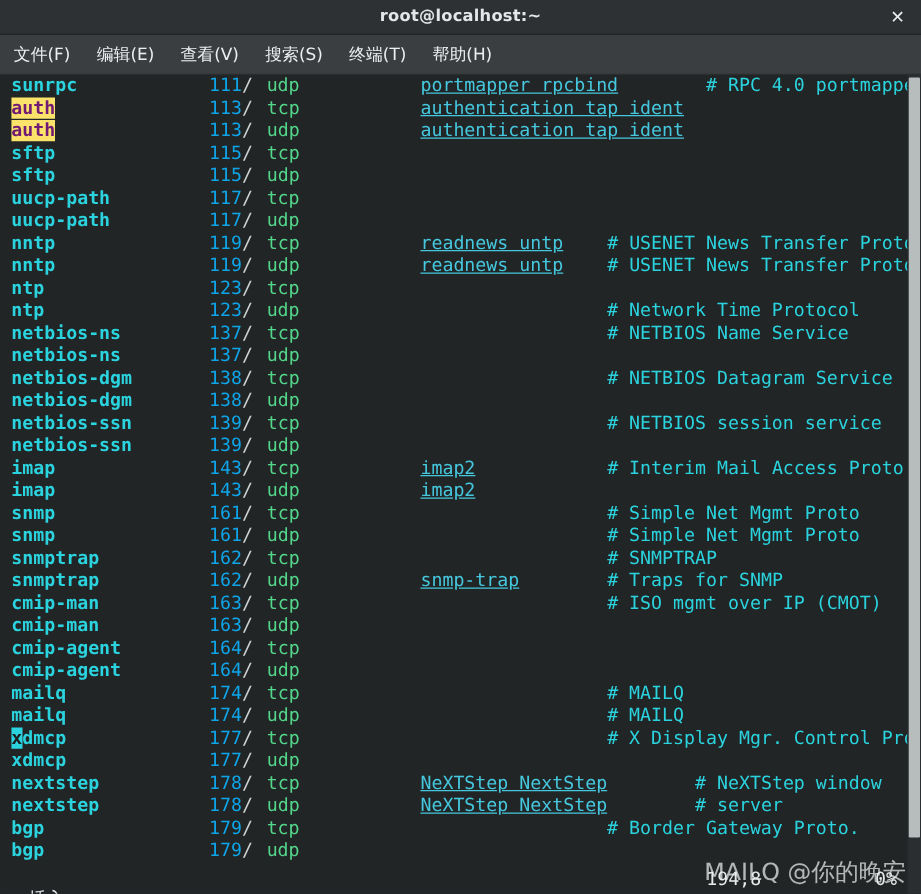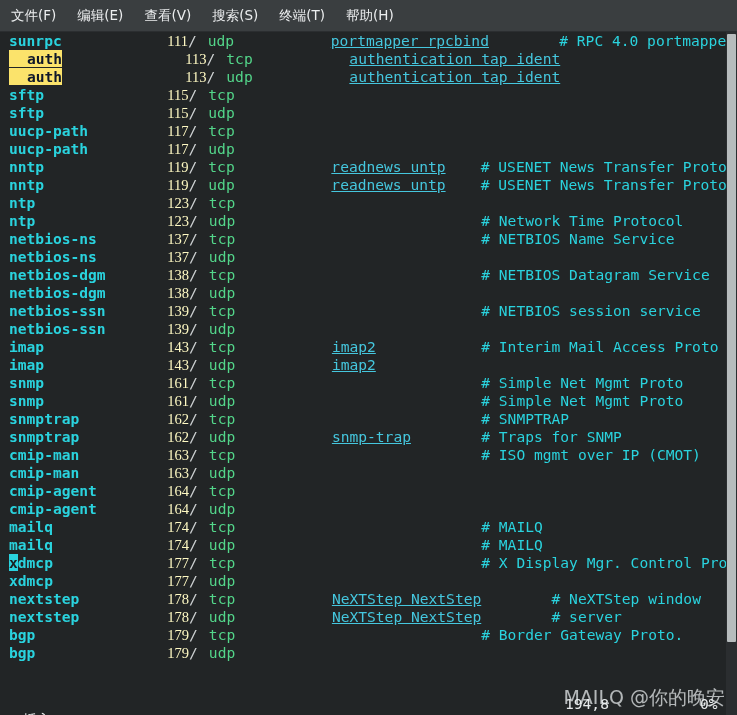--- a/index.html
+++ b/index.html
@@ -107,26 +107,26 @@
     line-height: 18px;
     white-space: pre;
     color: #d6dadb;
     overflow: hidden;
   }
   .trow {
     height: 18px;
     white-space: pre;
   }
   .c-svc     { color: #2ad3de; font-weight: bold; margin-top: 20px; }   
-  .c-port    { color: #fef9c3; font-family: Liberation Serif, serif; }                       
+  .c-port    { color: #0ea5e9; }                       
   .c-slash   { color: #cfd3d4; }                       
   .c-proto   { color: #53d68a; margin-left: 11px; }                       
   .c-alias   { color: #45c7de; text-decoration: underline; }                       
   .c-comment { color: #2ad3de; }
-  .hl-search { background: #fbe36b; color: #0f172a; font-weight: bold; padding-left: 18px; }
+  .hl-search { background: #fbe36b; color: #701a75; font-weight: bold; }
   .hl-cursor { background: #2ad3de; color: #1c1f20; font-weight: bold; }
 
   #statusline {
     position: absolute;
     left: 9px;
     right: 11px;
     bottom: 1px;
     height: 20px;
     font-family: "DejaVu Sans Mono", "Liberation Mono", monospace;
     font-size: 14.6px;
@@ -181,20 +181,24 @@
     white-space: nowrap;
     pointer-events: none;
     user-select: none;
   }
 </style>
 </head>
 <body>
 
 <div id="window">
 
+  <div id="titlebar">
+    <div id="title-text">root@localhost:~</div>
+    <div id="close-btn">✕</div>
+  </div>
 
   <div id="menubar">
       <div class="menu-item">文件(F)</div>
       <div class="menu-item">编辑(E)</div>
       <div class="menu-item">查看(V)</div>
       <div class="menu-item">搜索(S)</div>
       <div class="menu-item">终端(T)</div>
       <div class="menu-item">帮助(H)</div>
     </div>
 

